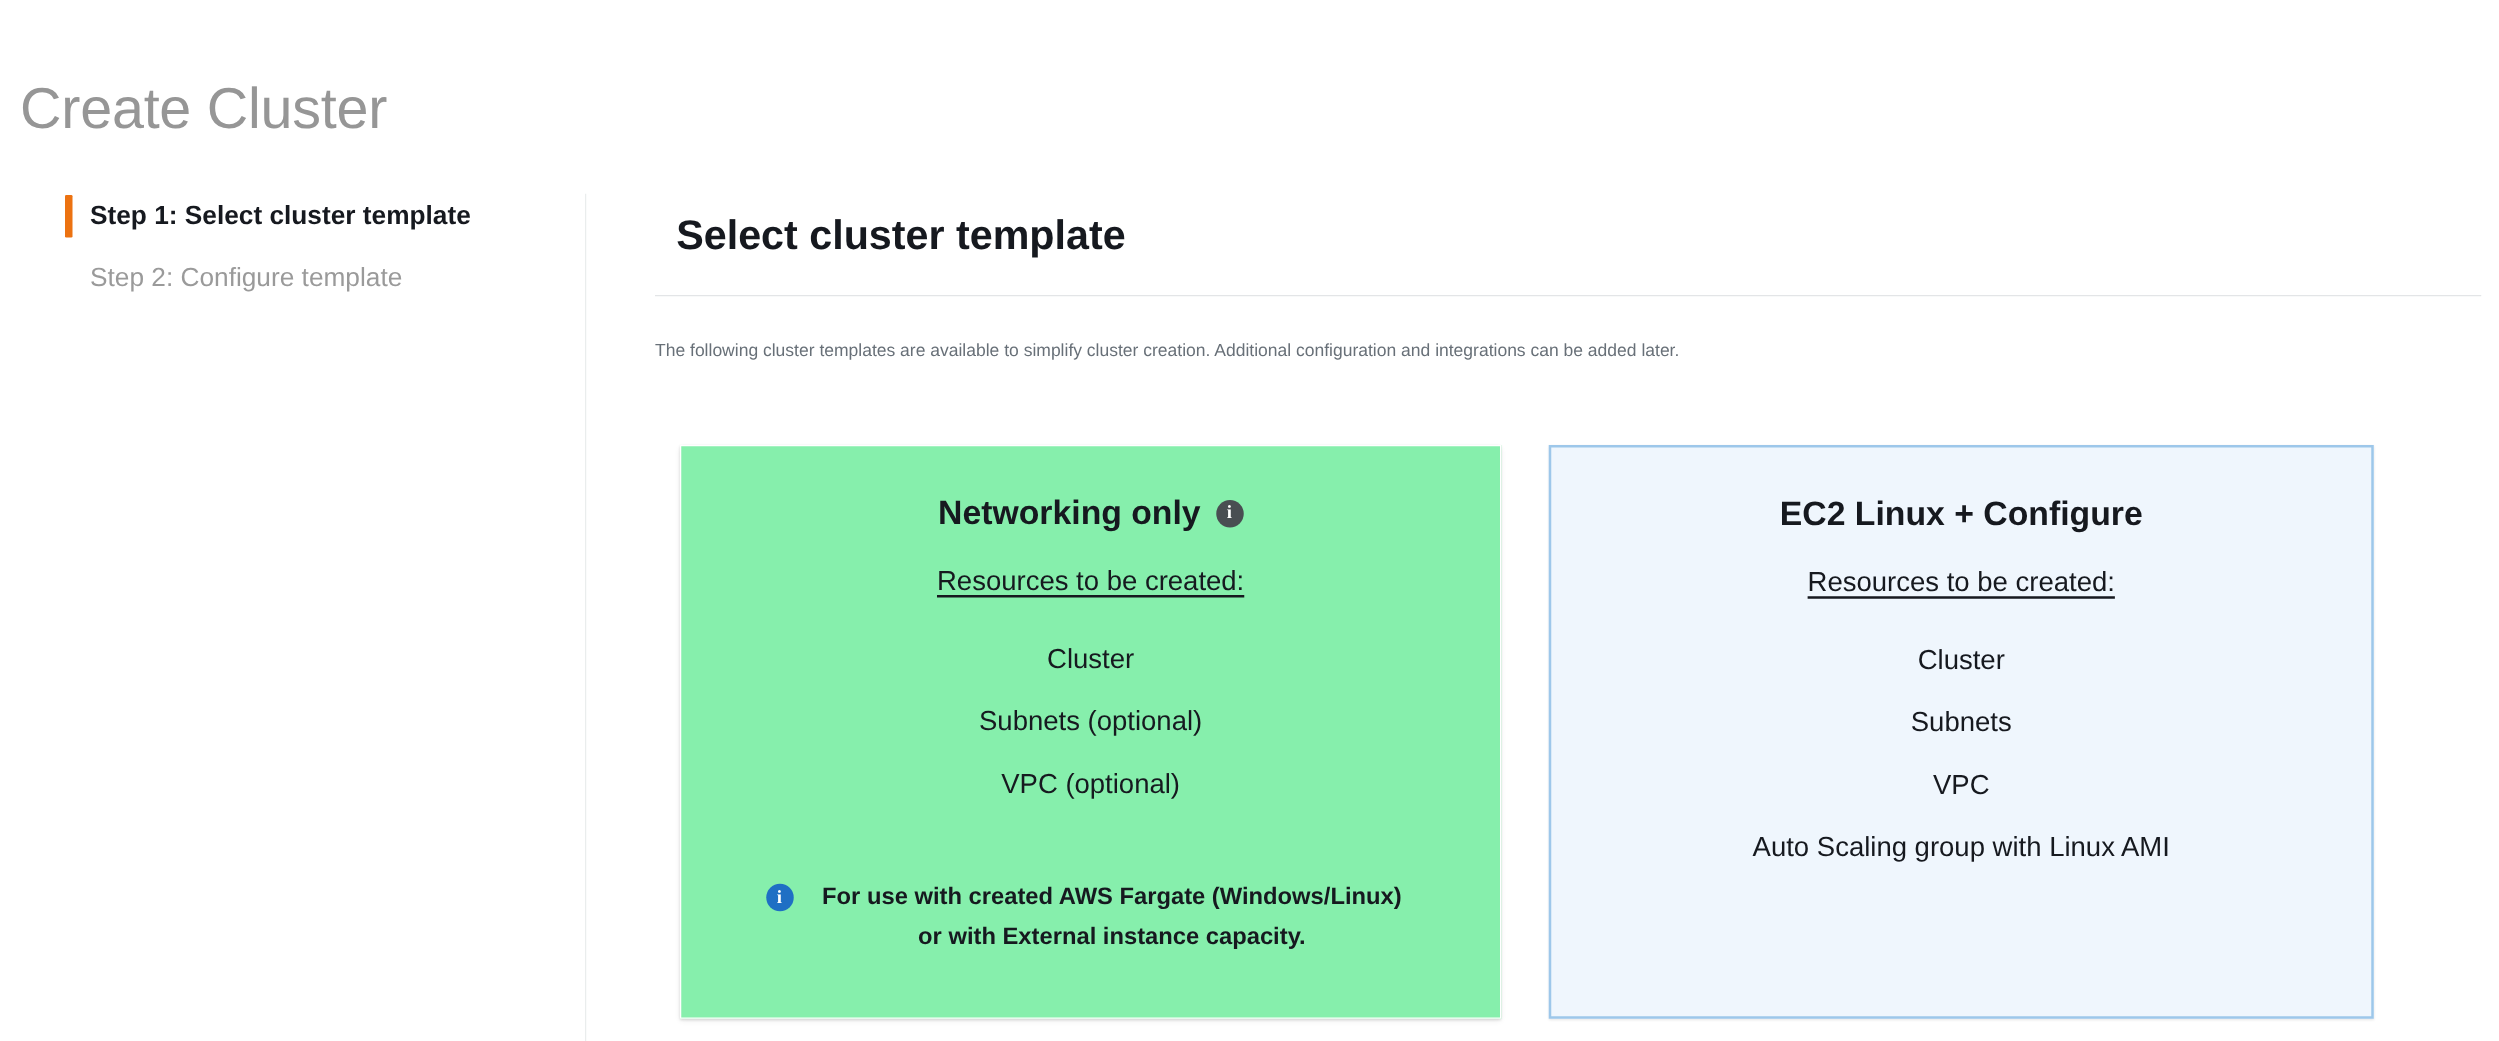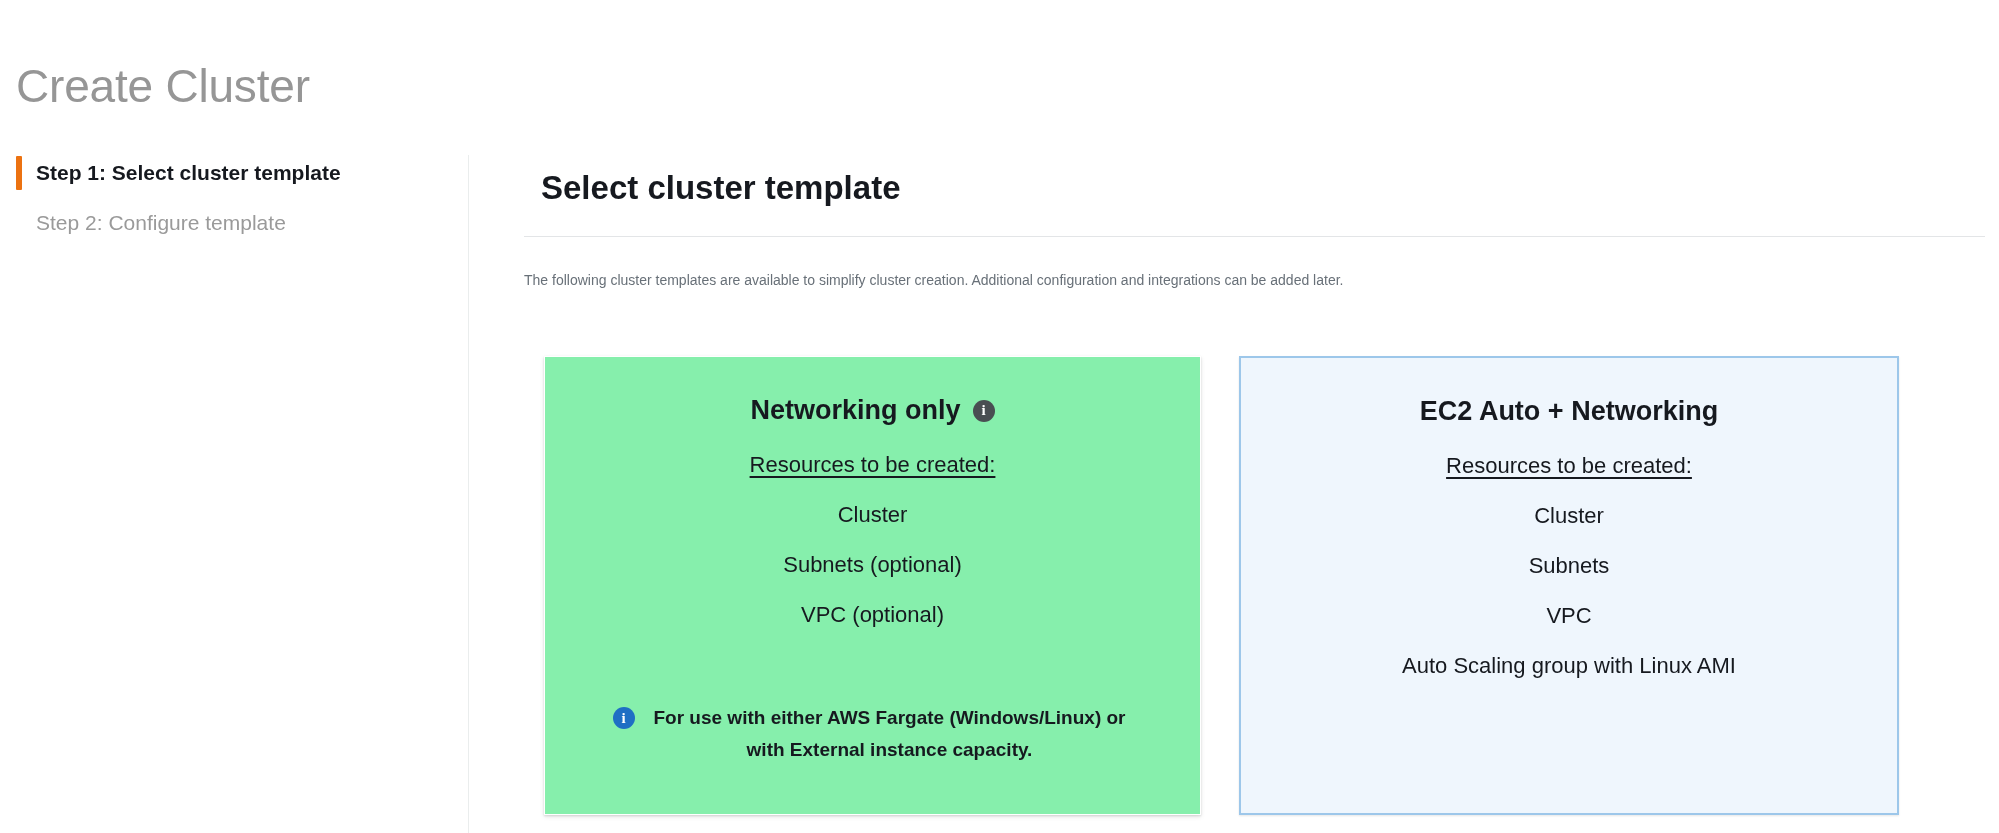--- a/index.html
+++ b/index.html
@@ -34,20 +34,21 @@
     white-space: nowrap;
   }
 
   
   .sidebar {
     position: absolute;
     left: 0;
     top: 150px;
     width: 468px;
     height: 683px;
+    padding-left: 36px;
   }
   .step {
     position: relative;
     padding-left: 36px;
     height: 46px;
     display: flex;
     align-items: center;
     font-size: 21px;
     white-space: nowrap;
   }
@@ -174,21 +175,21 @@
   .info-icon.blue { background: #1f6fc4; }
 
   .resources-label {
     margin-top: 18px;
     font-size: 22px;
     color: #16191f;
     text-decoration: underline;
     text-underline-offset: 4px;
   }
   .resource-list {
-    margin: 0;
+    margin: 12px;
     padding: 0;
     list-style: none;
     width: 100%;
   }
   .resource-item {
     margin-top: 24px;
     font-size: 22px;
     color: #16191f;
     text-align: center;
     line-height: 26px;
@@ -247,26 +248,26 @@
       </div>
       <div class="resources-label">Resources to be created:</div>
       <ul class="resource-list">
         <li class="resource-item">Cluster</li>
         <li class="resource-item">Subnets (optional)</li>
         <li class="resource-item">VPC (optional)</li>
       </ul>
       <div class="card-spacer"></div>
       <div class="card-note">
         <span class="info-icon blue">i</span>
-        <span class="card-note-text">For use with either AWS Fargate (Windows/Linux) or with External instance capacity.</span>
+        <span class="card-note-text">For use with created AWS Fargate (Windows/Linux) or with External instance capacity.</span>
       </div>
     </div>
 
     <div class="card selected">
-      <div class="card-title two-line">EC2 Auto + Networking</div>
+      <div class="card-title two-line">EC2 Linux + Configure</div>
       <div class="resources-label">Resources to be created:</div>
       <ul class="resource-list">
         <li class="resource-item">Cluster</li>
         <li class="resource-item">Subnets</li>
         <li class="resource-item">VPC</li>
         <li class="resource-item">Auto Scaling group with Linux AMI</li>
       </ul>
       <div class="card-spacer"></div>
     </div>
 

